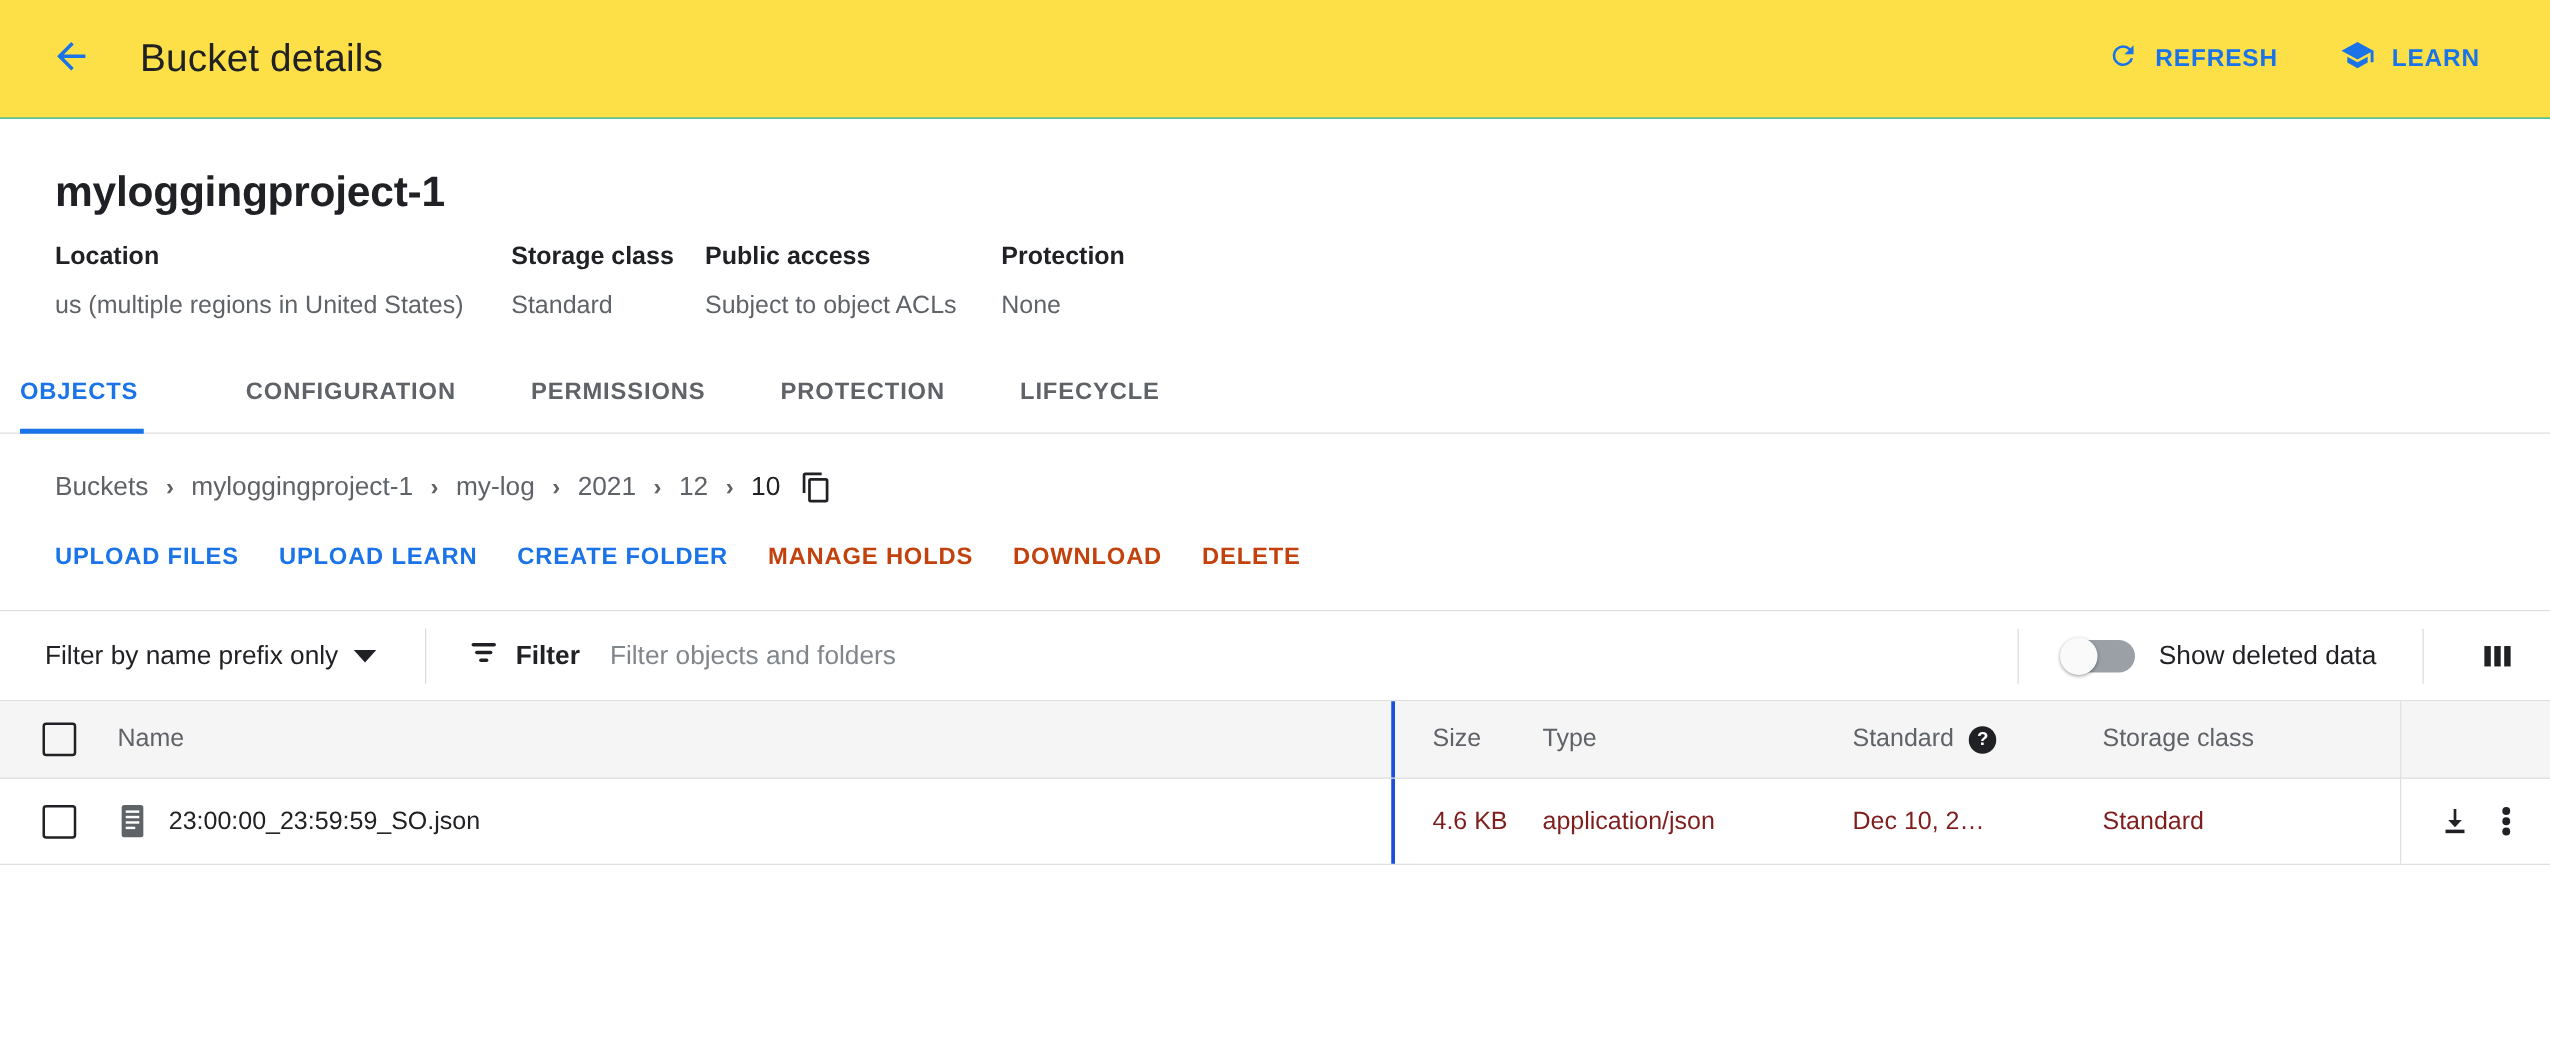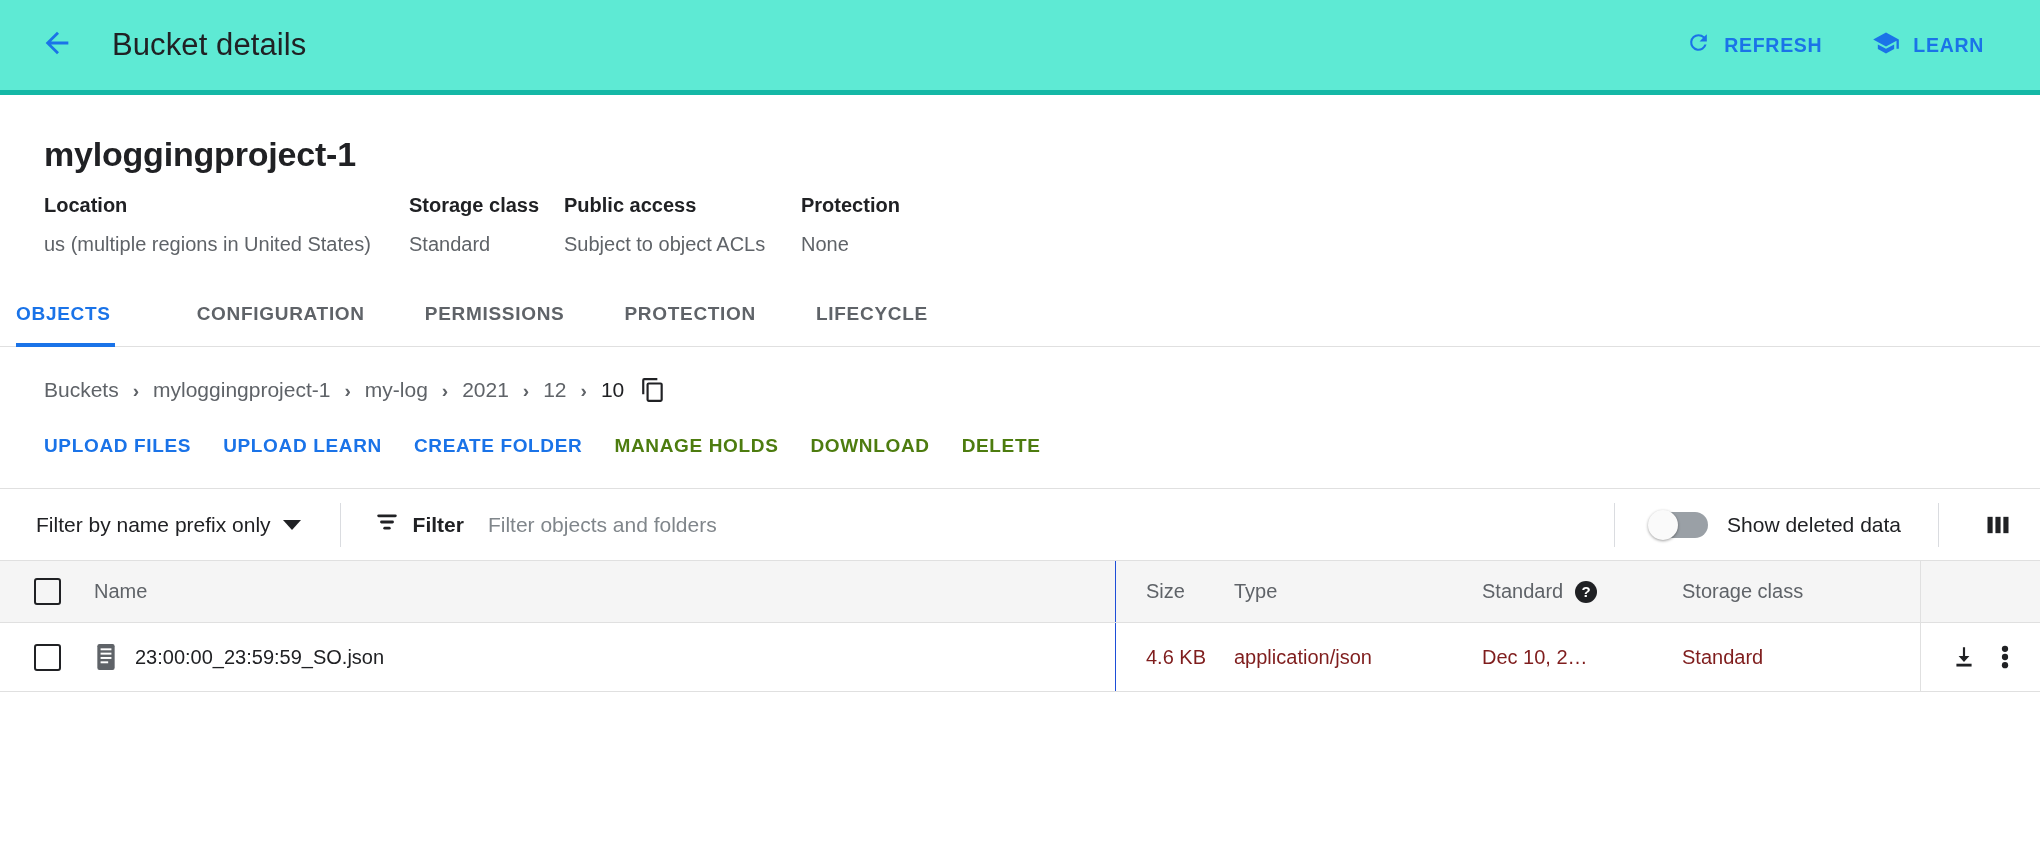--- a/index.html
+++ b/index.html
@@ -9,23 +9,23 @@
     font-family: "Liberation Sans", sans-serif;
     color: #202124;
     overflow: hidden;
   }
 
   
   .appbar {
     height: 95px;
     display: flex;
     align-items: center;
-    border-bottom: 5px solid #14b8a6;
+    border-bottom: 1px solid #14b8a6;
     padding: 0 42px 0 30px;
-    background: #5eead4;
+    background: #fde047;
   }
   .back-btn {
     width: 54px; height: 54px;
     display: flex; align-items: center; justify-content: center;
     border-radius: 50%;
     cursor: pointer;
     flex: 0 0 auto;
   }
   .appbar-title {
     font-size: 31px;
@@ -136,21 +136,21 @@
   .obj-action {
     font-size: 19px;
     font-weight: 600;
     letter-spacing: .65px;
     padding: 12px 16px;
     border-radius: 4px;
     cursor: pointer;
     white-space: nowrap;
   }
   .obj-action.enabled { color: #1a73e8; }
-  .obj-action.disabled { color: #4d7c0f; cursor: default; }
+  .obj-action.disabled { color: #c2410c; cursor: default; }
   .obj-action:first-child { margin-left: -16px; }
 
   
   .filterbar {
     margin-top: 19px;
     height: 72px;
     display: flex;
     align-items: center;
     border-top: 1px solid #e0e0e0;
     padding-left: 30px;
@@ -243,21 +243,21 @@
     border: 2.5px solid #202124;
     border-radius: 3px;
     cursor: pointer;
   }
   .trow.head .checkbox { border-color: #202124; }
   .cell-name {
     flex: 1 1 auto;
     display: flex; align-items: center;
     min-width: 0;
     height: 100%;
-    border-right: 1px solid #1d4ed8;
+    border-right: 3px solid #1d4ed8;
     padding-left: 0;
   }
   .file-icon { margin-right: 17px; display: flex; align-items: center; }
   .cell-size  { width: 118px; flex: 0 0 auto; padding-left: 30px; }
   .cell-type  { width: 248px; flex: 0 0 auto; padding-left: 0; }
   .cell-created { width: 200px; flex: 0 0 auto; display: flex; align-items: center; gap: 12px; }
   .cell-class { width: 238px; flex: 0 0 auto; }
   .cell-rowactions {
     flex: 0 0 auto;
     width: 120px;

